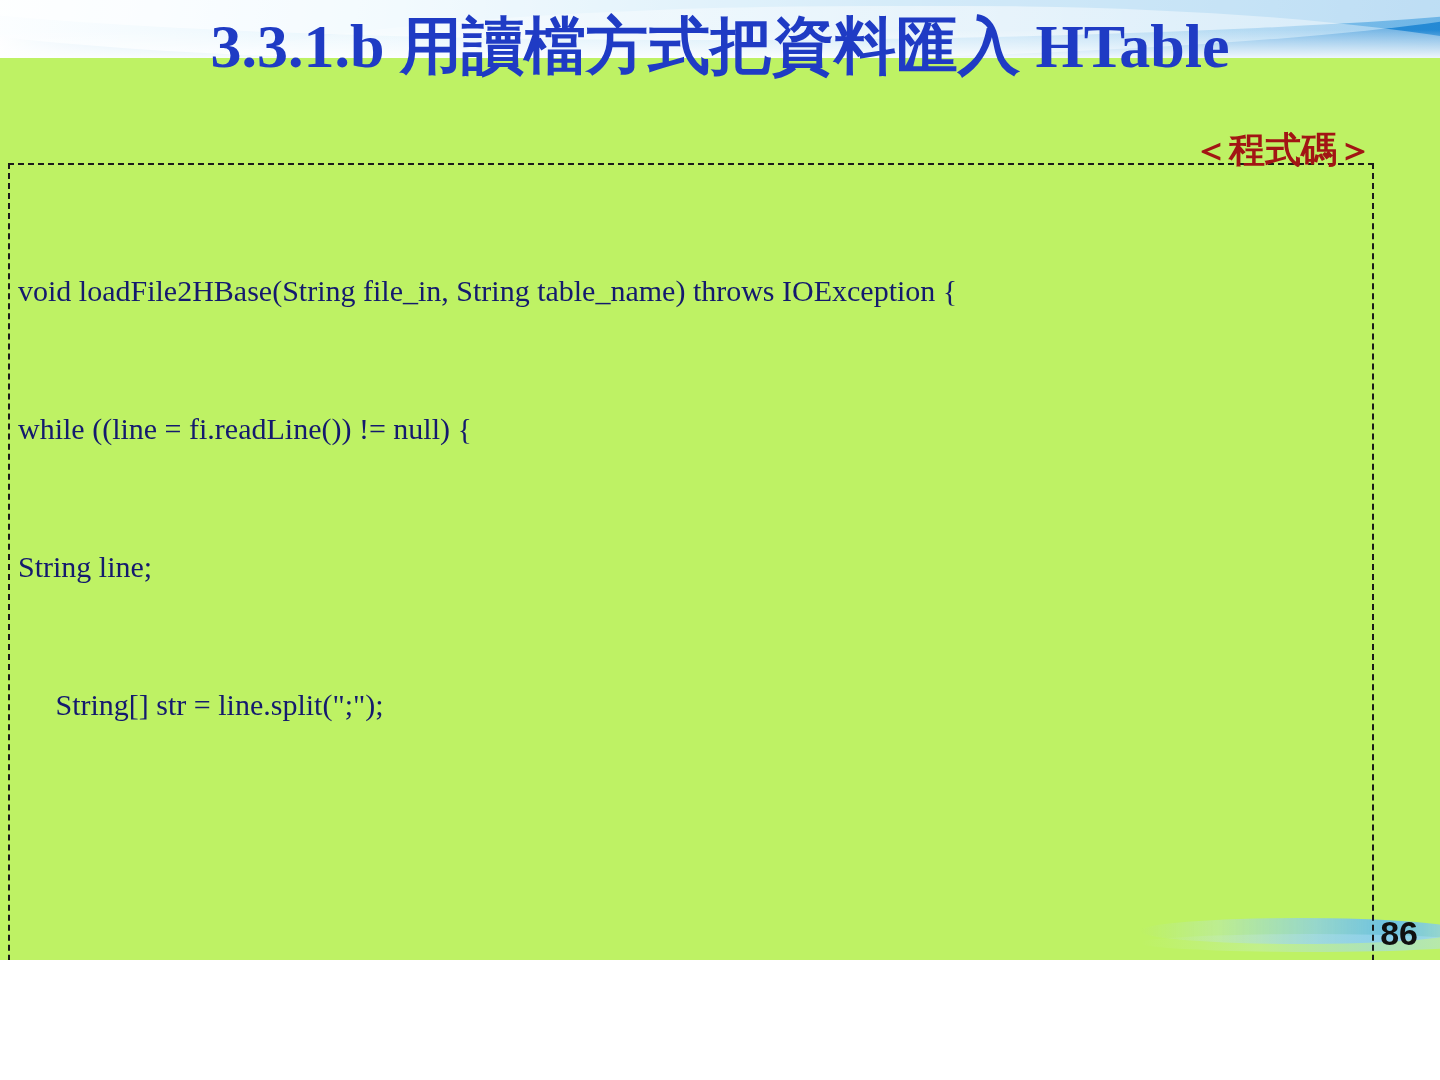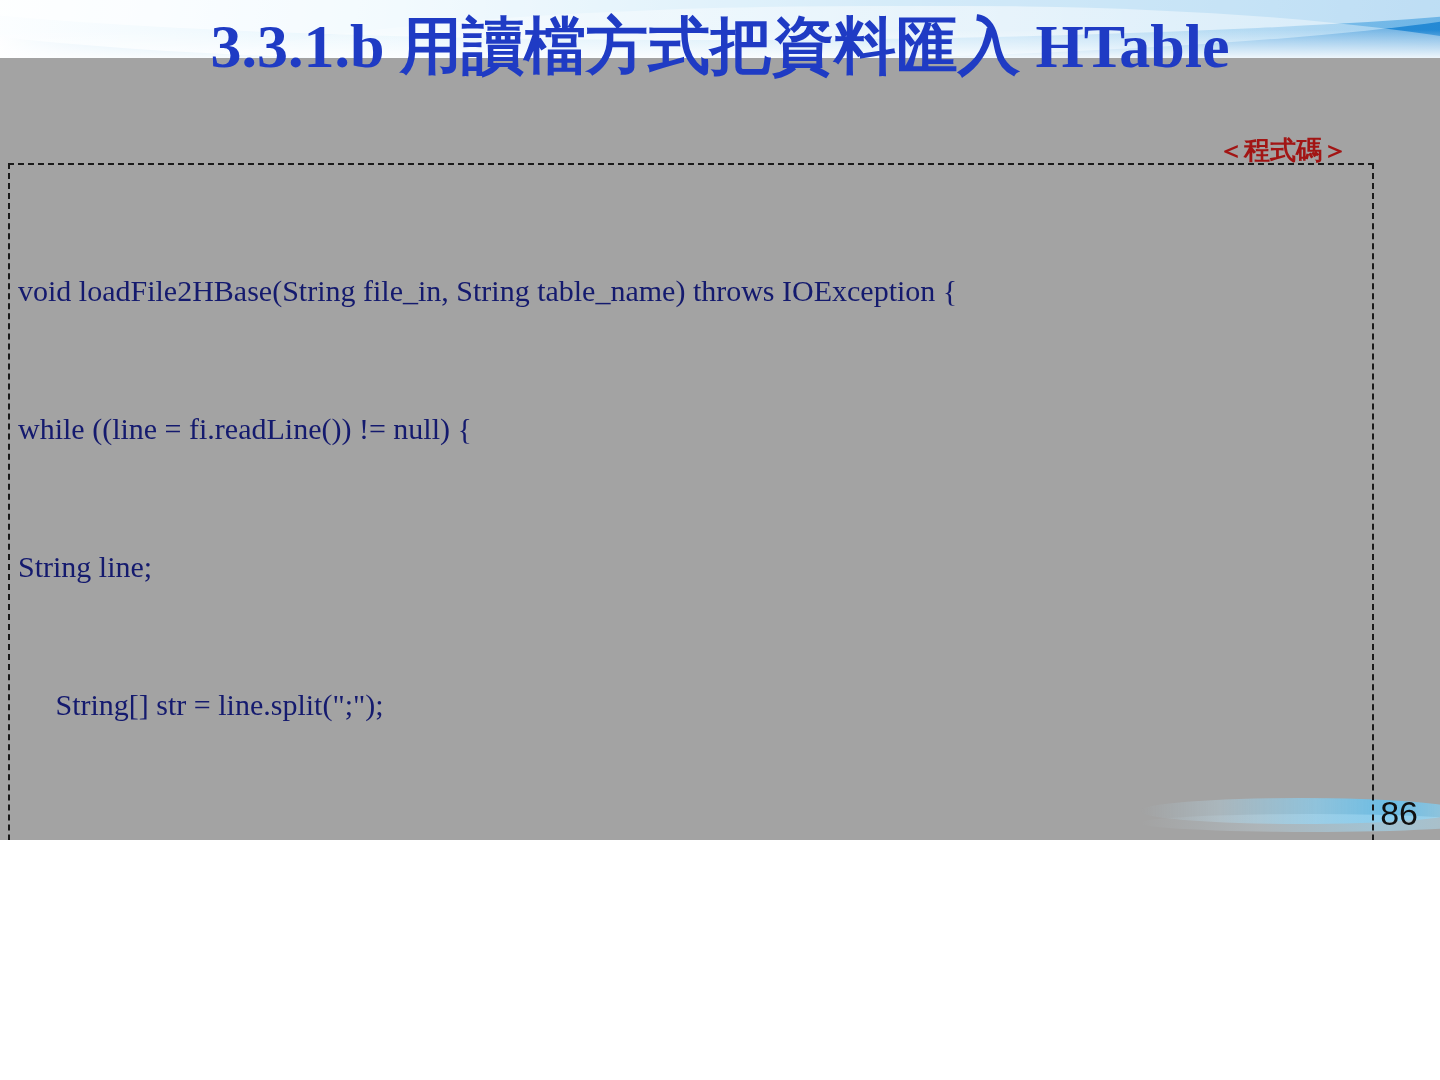--- a/index.html
+++ b/index.html
@@ -12,22 +12,22 @@
     width: 1440px;
     height: 1080px;
     overflow: hidden;
     font-family: "Liberation Serif", "DejaVu Serif", serif;
     position: relative;
   }
 
   #slide {
     position: relative;
     width: 1440px;
-    height: 840px;
-    background: #a3a3a3;
+    height: 960px;
+    background: #bef264;
     overflow: hidden;
   }
 
   
   .banner {
     position: absolute;
     left: 0;
     top: 0;
     width: 1440px;
     height: 58px;
@@ -116,21 +116,21 @@
 
   
   .callout {
     position: absolute;
     left: 1190px;
     top: 126px;
     width: 186px;
     text-align: center;
     font-family: "Liberation Sans", "DejaVu Sans", sans-serif;
     font-weight: bold;
-    font-size: 26px;
+    font-size: 36px;
     line-height: 48px;
     color: #a21514;
     z-index: 7;
   }
 
   
   .codeframe {
     position: absolute;
     left: 8px;
     top: 163px;
@@ -197,21 +197,21 @@
         rgba(255,255,255,0) 0%,
         rgba(205,234,249,0.25) 35%,
         rgba(160,216,243,0.60) 70%,
         rgba(190,230,248,0.40) 100%);
   }
   .pagenum {
     position: absolute;
     right: 22px;
     bottom: 8px;
     font-family: "Liberation Sans", "DejaVu Sans", sans-serif;
-    font-weight: normal;
+    font-weight: bold;
     font-size: 34px;
     line-height: 38px;
     color: #101010;
     z-index: 6;
     margin-top: 8px;
   }
 </style>
 </head>
 <body>
 

